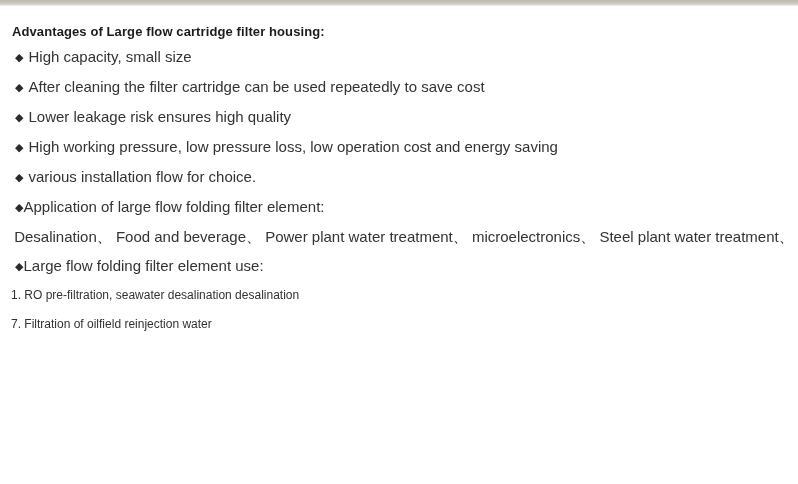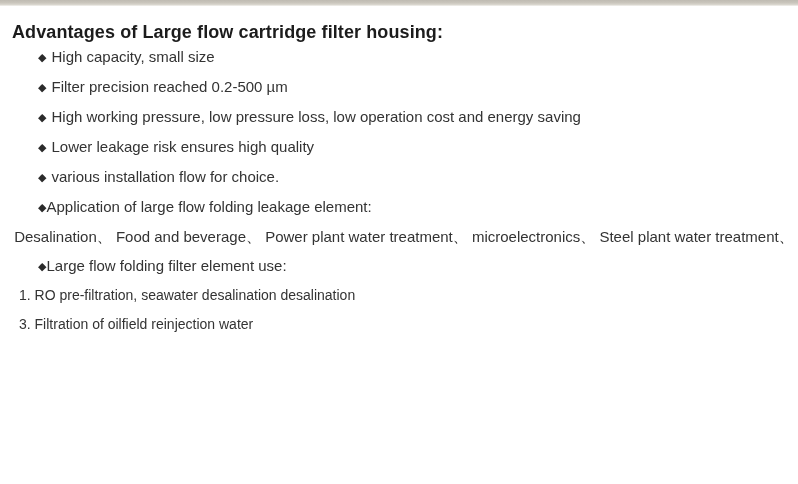--- a/index.html
+++ b/index.html
@@ -23,42 +23,41 @@
     height: 6px;
     background: linear-gradient(180deg, #bfbbb2 0%, #c9c5bc 45%, #d8d5cd 75%, #f4f3f0 100%);
   }
 
   .content {
     padding: 0 0 0 0;
     position: relative;
   }
 
   .page-title {
-    font-size: 18px;
+    font-size: 13px;
     font-weight: bold;
     color: #1c1c1c;
     letter-spacing: 0.1px;
     margin: 0;
     padding: 16px 0 0 12px;
     line-height: 20px;
   }
 
   .feature-list {
     list-style: none;
     margin: 0;
     padding: 0;
   }
 
   .feature-item {
     font-size: 15px;
     line-height: 29px;
     color: #333333;
     padding-left: 15px;
     white-space: nowrap;
-    margin-left: 23px;
   }
   .feature-item .bullet {
     display: inline-block;
     font-size: 11px;
     color: #2b2b2b;
     vertical-align: 1px;
     margin-right: 5px;
   }
   
   .feature-item.tight .bullet {
@@ -85,24 +84,24 @@
     text-align: justify;
     text-align-last: left;
   }
 
   .numbered-list {
     list-style: none;
     margin: 0;
     padding: 0;
   }
   .numbered-item {
-    font-size: 14px;
+    font-size: 12px;
     line-height: 29px;
     color: #333333;
-    padding-left: 19px;
+    padding-left: 11px;
     white-space: nowrap;
   }
 
   .use-line {
     padding-left: 15px;
     white-space: nowrap;
   }
   .first-space { white-space: pre; }
 </style>
 </head>
@@ -112,43 +111,43 @@
 
 <div class="content">
 
   <h1 class="page-title">Advantages of Large flow cartridge filter housing:</h1>
 
   <ul class="feature-list">
     <li class="feature-item">
       <span class="bullet">◆</span><span>High capacity, small size</span>
     </li>
     <li class="feature-item">
-      <span class="bullet">◆</span><span>Filter precision reached 0.2-500 µm</span>
+      <span class="bullet">◆</span><span>After cleaning the filter cartridge can be used repeatedly to save cost</span>
+    </li>
+    <li class="feature-item">
+      <span class="bullet">◆</span><span>Lower leakage risk ensures high quality</span>
     </li>
     <li class="feature-item">
       <span class="bullet">◆</span><span>High working pressure, low pressure loss, low operation cost and energy saving</span>
-    </li>
-    <li class="feature-item">
-      <span class="bullet">◆</span><span>Lower leakage risk ensures high quality</span>
     </li>
     <li class="feature-item">
       <span class="bullet">◆</span><span>various installation flow for choice.</span>
     </li>
   </ul>
 
   <div class="section-block">
     <div class="app-line feature-item tight">
-      <span class="bullet">◆</span><span>Application of large flow folding leakage element:</span>
+      <span class="bullet">◆</span><span>Application of large flow folding filter element:</span>
     </div>
     <div class="app-values first-space"> Desalination、 Food and beverage、 Power plant water treatment、 microelectronics、 Steel plant water treatment、 Petrochemicals</div>
   </div>
 
   <div class="section-block">
     <div class="use-line feature-item tight">
       <span class="bullet">◆</span><span>Large flow folding filter element use:</span>
     </div>
     <ol class="numbered-list">
       <li class="numbered-item">1. RO pre-filtration, seawater desalination desalination</li>
-      <li class="numbered-item">3. Filtration of oilfield reinjection water</li>
+      <li class="numbered-item">7. Filtration of oilfield reinjection water</li>
     </ol>
   </div>
 
 </div>
 
 </body></html>

